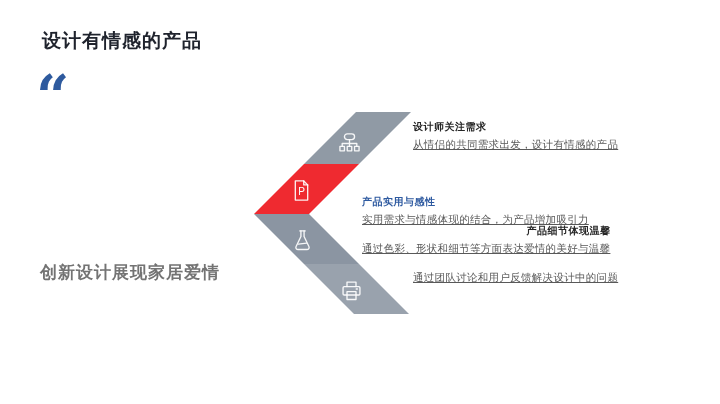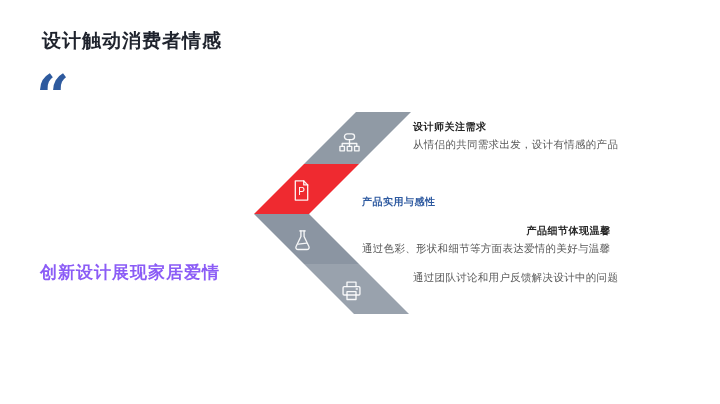--- a/index.html
+++ b/index.html
@@ -29,21 +29,21 @@
     font-weight: bold;
     color: #2e5a9e;
     font-family: "DejaVu Serif", serif;
   }
   .footer-line {
     position: absolute;
     left: 40px;
     top: 261px;
     font-size: 17px;
     font-weight: bold;
-    color: #8b5cf6;
+    color: #737373;
     letter-spacing: 1px;
   }
   .chevron { position: absolute; left: 249px; top: 110px; }
   .band-icon { position: absolute; width: 27px; height: 27px; }
   .icon-sitemap  { left: 336px; top: 130px; }
   .icon-doc      { left: 288px; top: 177px; }
   .icon-flask    { left: 289px; top: 227px; }
   .icon-printer  { left: 338px; top: 277px; }
   .band-icon svg { width: 100%; height: 100%; }
   .band-icon path, .band-icon rect {
@@ -57,32 +57,33 @@
     font-weight: bold;
     color: #262626;
     letter-spacing: 0.5px;
   }
   .block.blue .heading { color: #2e5aa0; }
   .block .desc {
     margin: 0;
     font-size: 10.5px;
     color: #595959;
     letter-spacing: 0.3px;
+    text-decoration: underline;
   }
   .b1 { left: 413px; top: 120px; }
   .b2 { left: 362px; top: 174px; margin-top: 21px; }
   .b3 { left: 362px; top: 224px; text-align: right; }
   .b4 { left: 413px; top: 271px; }
 </style>
 </head>
 <body>
 
 <div class="slide">
 
-  <div class="title">设计触动消费者情感</div>
+  <div class="title">设计有情感的产品</div>
 
   <div class="quote">“</div>
 
   <div class="footer-line">创新设计展现家居爱情</div>
 
   <svg class="chevron" width="165" height="205" viewBox="0 0 165 205">
     <polygon points="107,2 162,2 110,54 55,54" fill="#909aa5"></polygon>
     <polygon points="55,54 110,54 60,104 5,104" fill="#ef2a30"></polygon>
     <polygon points="5,104 60,104 110,154 55,154" fill="#8b95a2"></polygon>
     <polygon points="55,154 110,154 160,204 105,204" fill="#99a2ad"></polygon>
@@ -123,20 +124,21 @@
     </svg>
   </span>
 
   <div class="block b1">
     <div class="heading">设计师关注需求</div>
     <p class="desc">从情侣的共同需求出发，设计有情感的产品</p>
   </div>
 
   <div class="block b2 blue">
     <div class="heading">产品实用与感性</div>
+    <p class="desc">实用需求与情感体现的结合，为产品增加吸引力</p>
   </div>
 
   <div class="block b3">
     <div class="heading">产品细节体现温馨</div>
     <p class="desc">通过色彩、形状和细节等方面表达爱情的美好与温馨</p>
   </div>
 
   <div class="block b4">
     <p class="desc">通过团队讨论和用户反馈解决设计中的问题</p>
   </div>

